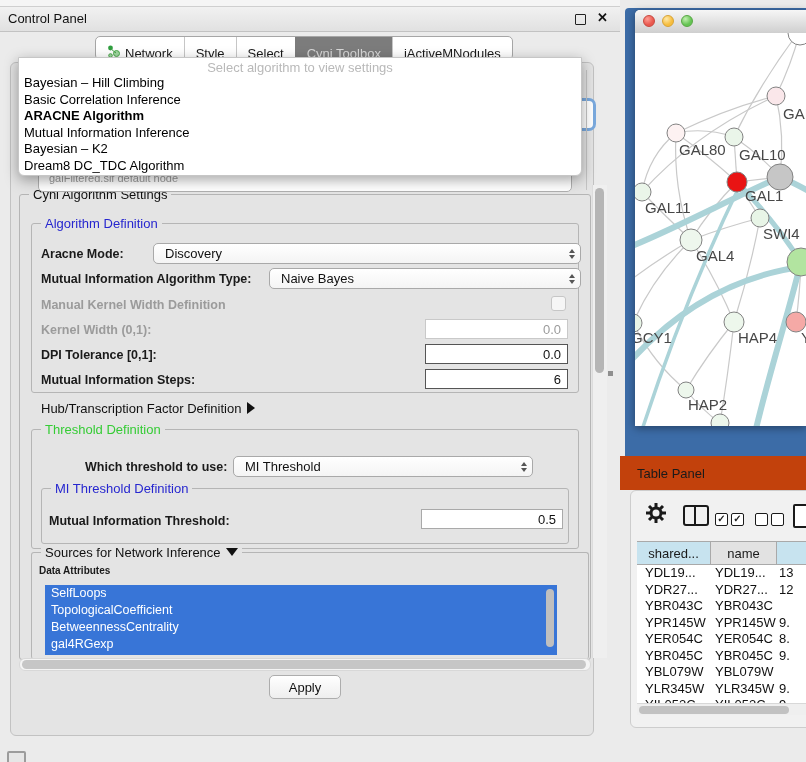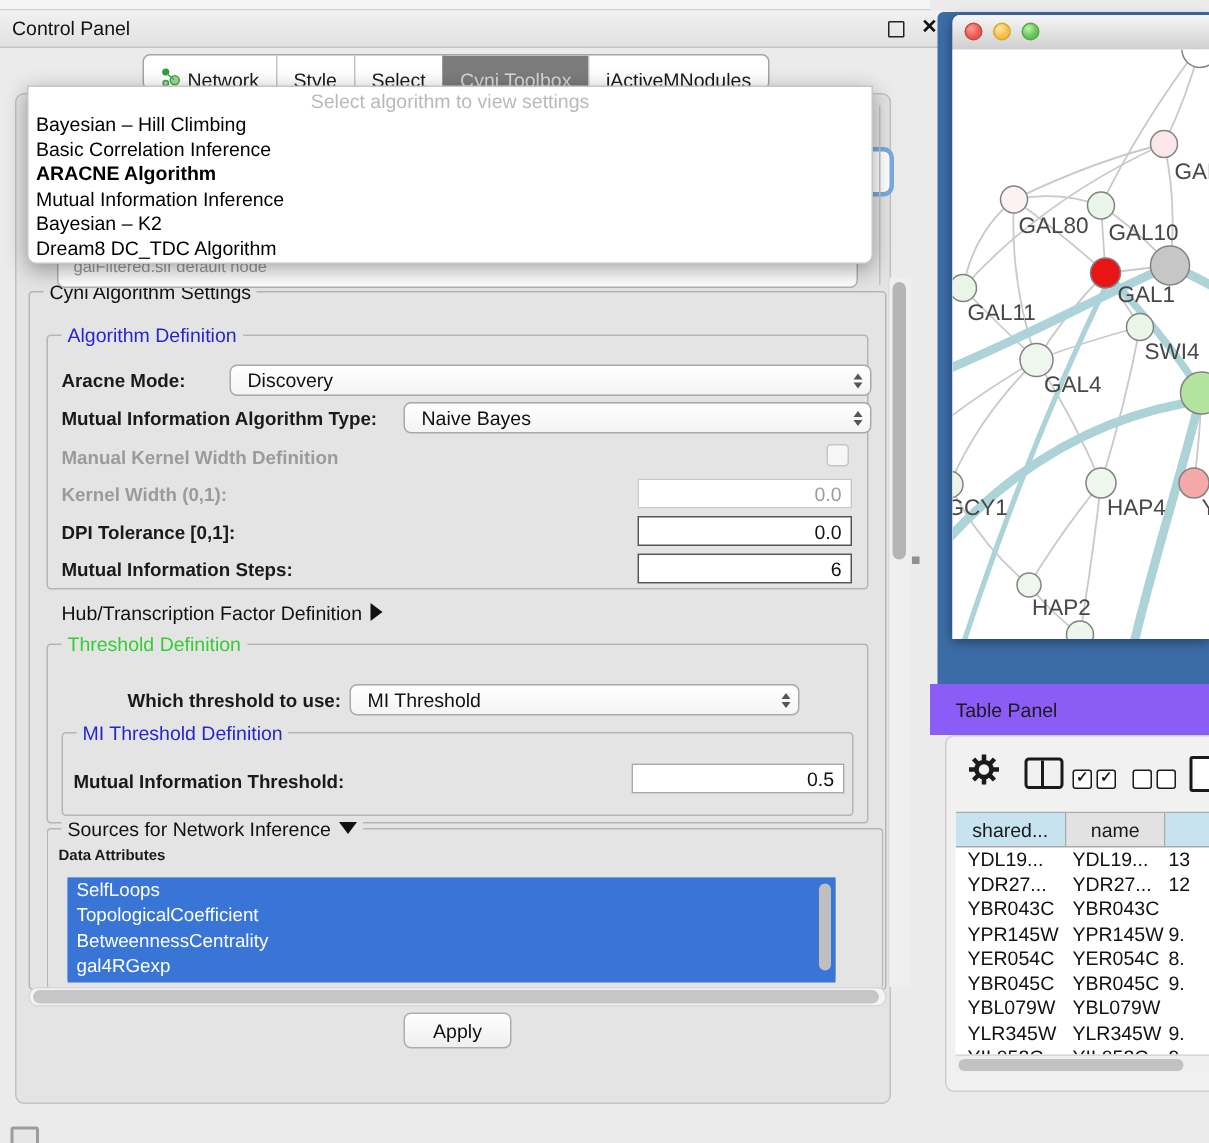--- a/index.html
+++ b/index.html
@@ -3,21 +3,21 @@
 <meta charset="utf-8">
 <style>
   html,body{margin:0;padding:0;}
   #root{position:relative;width:806px;height:762px;background:#ebebeb;overflow:hidden;
         font-family:"Liberation Sans",sans-serif;color:#111;}
   .abs{position:absolute;}
 
   
   #top-strip{left:0;top:0;width:620px;height:6px;background:#f5f5f5;border-bottom:1px solid #cfcfcf;}
   #titlebar{left:0;top:7px;width:620px;height:24px;background:linear-gradient(#f1f1f1,#e1e1e1);
-            border-bottom:1px solid #c2c2c2;padding-left:17px;}
+            border-bottom:1px solid #c2c2c2;}
   #titlebar .t{position:absolute;left:8px;top:4px;font-size:13px;color:#111;}
   #float-icon{position:absolute;right:34px;top:7px;width:9px;height:9px;border:1.8px solid #222;border-radius:1px;}
   #close-icon{position:absolute;right:12px;top:3px;font-size:13px;font-weight:900;color:#111;}
 
   
   .segbar{display:flex;align-items:stretch;height:22px;background:#fff;border:1px solid #a6a6a6;
           border-radius:5px;overflow:hidden;font-size:13px;}
   .seg{display:flex;align-items:center;padding:16px 11px;border-left:1px solid #c6c6c6;color:#1a1a1a;white-space:nowrap;}
   .seg:first-child{border-left:none;}
   .seg.dark{background:#7c7c7c;color:#d8d8d8;border-left-color:#7c7c7c;}
@@ -89,21 +89,21 @@
   #net-titlebar{position:absolute;left:0;top:0;width:171px;height:23px;background:linear-gradient(#f6f6f6,#cfcfcf);
                 border-bottom:1px solid #979797;border-radius:5px 0 0 0;}
   .tl{position:absolute;top:5px;width:12px;height:12px;border-radius:50%;box-sizing:border-box;}
   #tl-red{left:8px;background:radial-gradient(circle at 35% 30%,#ff9d94,#e9594f 60%);border:1px solid #c7473e;}
   #tl-yellow{left:27px;background:radial-gradient(circle at 35% 30%,#ffe9a8,#f6bd3e 60%);border:1px solid #d8a334;}
   #tl-green{left:46px;background:radial-gradient(circle at 35% 30%,#c2f0b0,#65c454 60%);border:1px solid #57a744;}
   #net-canvas{position:absolute;left:0;top:23px;width:171px;height:393px;overflow:hidden;background:#fff;}
   #net-svg text{font-family:"Liberation Sans",sans-serif;}
 
   
-  #table-strip{left:620px;top:456px;width:186px;height:34px;background:#8b5cf6;}
+  #table-strip{left:620px;top:456px;width:186px;height:34px;background:#c2410c;}
   #table-title{position:absolute;left:17px;top:10px;font-size:13px;color:#1a1a1a;}
   #table-panel{left:630px;top:490px;width:186px;height:238px;background:#f1f1f1;border:1px solid #cdcdcd;
                border-radius:6px 0 0 6px;box-sizing:border-box;}
   .tool-icon{position:absolute;top:14px;}
   .chk{display:inline-block;width:11px;height:11px;border:1.6px solid #1a1a1a;border-radius:2px;
        font-size:10px;line-height:10px;text-align:center;font-weight:bold;color:#1a1a1a;margin-right:3px;background:#fff;}
   #tbl{position:absolute;left:6px;top:50px;width:200px;height:162px;background:#fff;overflow:hidden;}
   #tbl-head{display:flex;height:22px;border-top:1px solid #a9a9a9;border-bottom:1px solid #a9a9a9;}
   .th{display:flex;align-items:center;justify-content:center;font-size:13px;color:#1a1a1a;
       border-right:1px solid #a9a9a9;box-sizing:border-box;background:#e2e2e2;}

